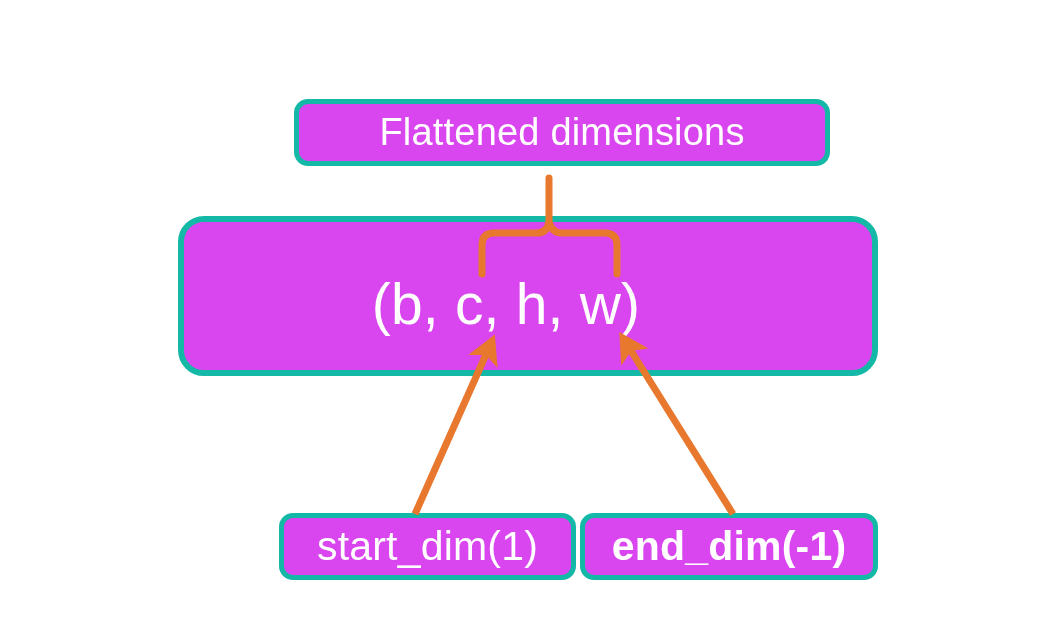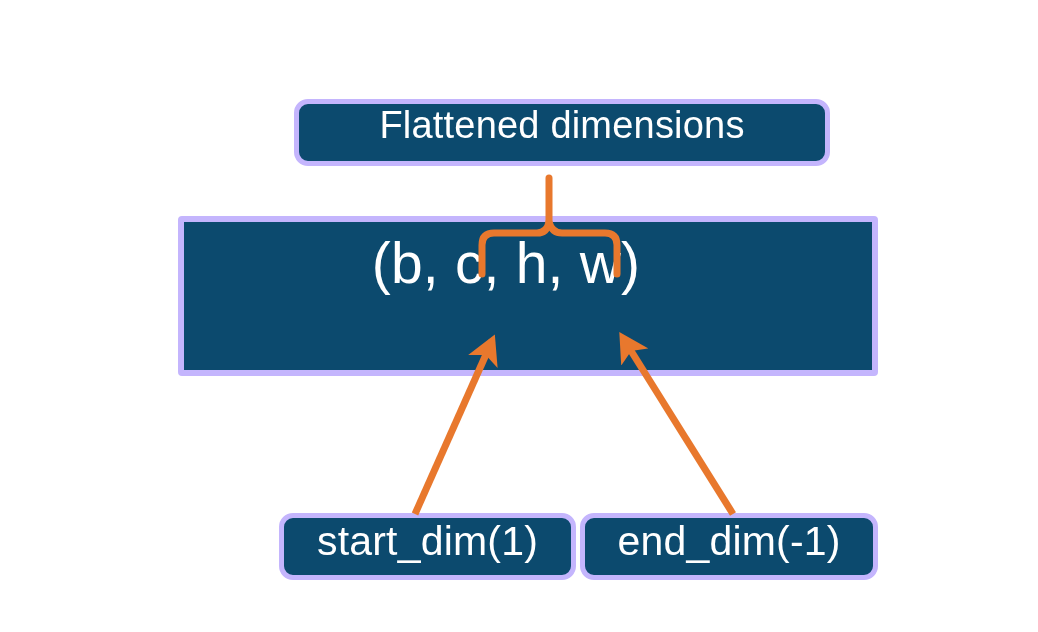--- a/index.html
+++ b/index.html
@@ -13,24 +13,25 @@
   #canvas {
     position: relative;
     width: 1038px;
     height: 632px;
     background: #ffffff;
     overflow: hidden;
   }
   .node {
     position: absolute;
     box-sizing: border-box;
-    background: #0c4a6e;
-    border: 5px solid #c4b5fd;
+    background: #d946ef;
+    border: 5px solid #14b8a6;
     border-radius: 16px;
     display: flex;
+    align-items: center;
     justify-content: center;
     color: #FFFFFF;
     font-weight: 400;
     letter-spacing: 0.2px;
     white-space: nowrap;
     z-index: 2;
   }
   #node-flattened {
     left: 294px;
     top: 99px;
@@ -38,21 +39,21 @@
     height: 67px;
     font-size: 38px;
     border-radius: 14px;
   }
   #node-shape {
     left: 178px;
     top: 216px;
     width: 700px;
     height: 160px;
     font-size: 57px;
-    border-radius: 4px;
+    border-radius: 26px;
     border-width: 6px;
   }
   #node-shape .node-label {
     position: relative;
     top: 8px;
     left: -22px;
   }
   #node-start-dim {
     left: 269px;
     top: 513px;
@@ -62,20 +63,21 @@
     border-radius: 14px;
     margin-left: 10px;
   }
   #node-end-dim {
     left: 580px;
     top: 513px;
     width: 298px;
     height: 67px;
     font-size: 41px;
     border-radius: 14px;
+    font-weight: bold;
   }
   .node-label {
     pointer-events: none;
   }
   #connector-layer {
     position: absolute;
     left: 0;
     top: 0;
     width: 1038px;
     height: 632px;

